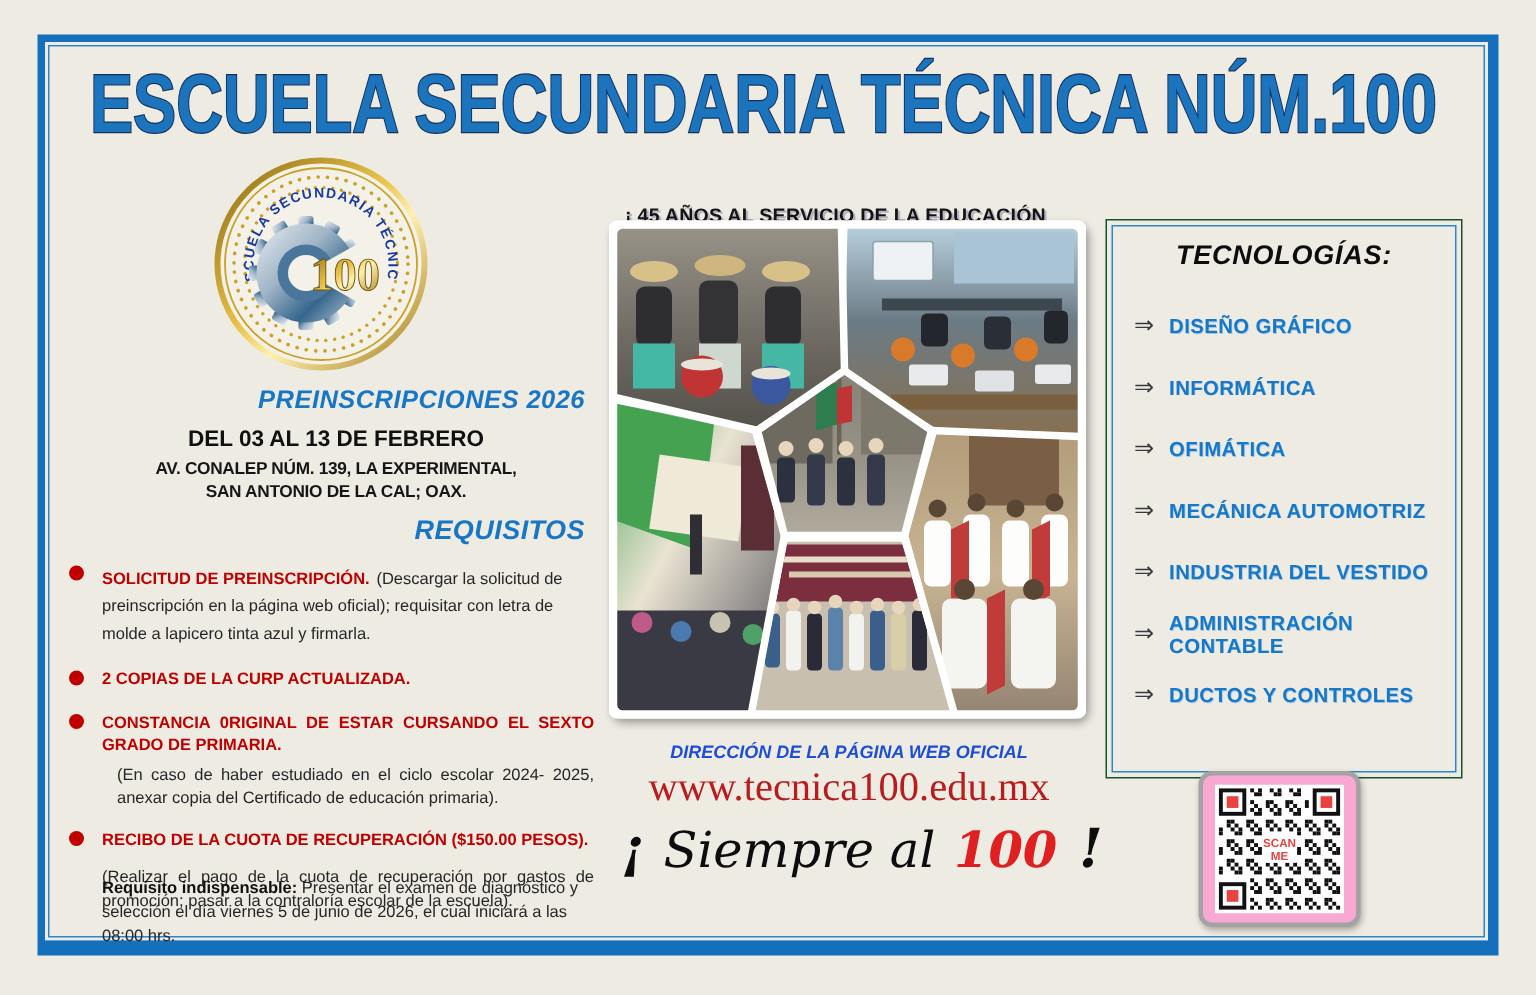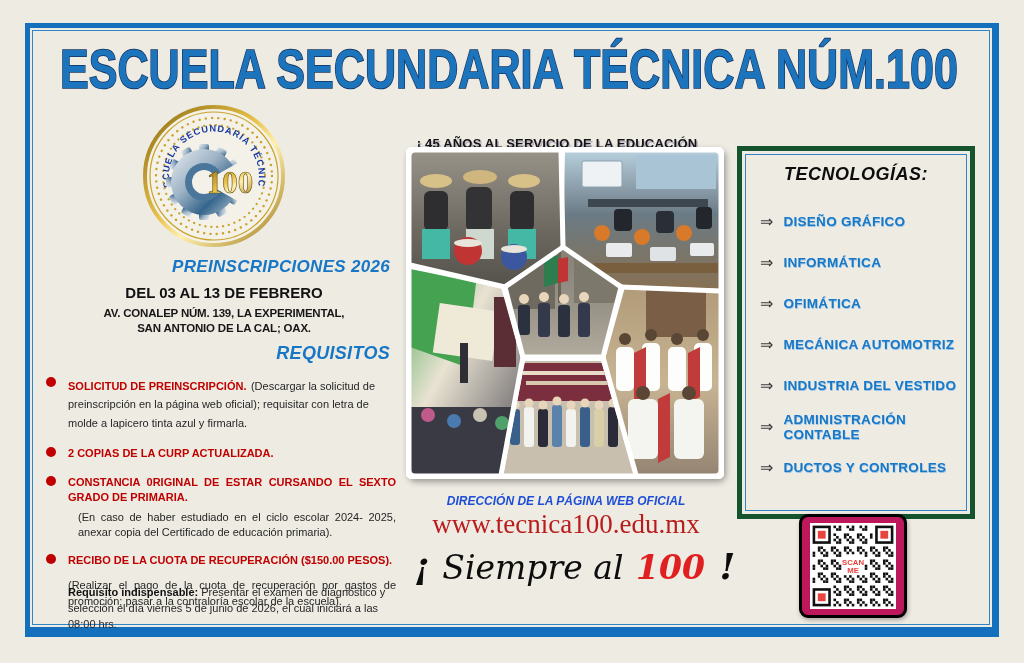--- a/index.html
+++ b/index.html
@@ -29,21 +29,21 @@
   
   .logo{position:absolute;left:138px;top:100px;}
   
   .collage{
     position:absolute;left:406px;top:147px;width:318px;height:332px;
     background:#fff;border-radius:8px;box-shadow:2px 3px 6px rgba(0,0,0,.35);
   }
   
   .tech-panel{
     position:absolute;left:737px;top:146px;width:238px;height:373px;
-    border:5px solid #14532d;
+    border:1px solid #14532d;
     box-shadow:inset 0 0 0 3px #eeebe3, inset 0 0 0 4px #2e86c8;
     box-sizing:border-box;padding:13px 10px 0 10px;
   }
   .tech-heading{
     text-align:center;font-size:18px;font-style:italic;font-weight:900;
     color:#0d0d0d;letter-spacing:.5px;margin-bottom:16px;
   }
   .tech-item{display:flex;align-items:center;height:41px;padding-left:8px;}
   .tech-arrow{font-size:16px;color:#3a3a3a;margin-right:10px;line-height:1;}
   .tech-label{
@@ -100,21 +100,21 @@
   .slogan{
     position:absolute;left:414px;top:545px;width:304px;text-align:center;
     font-family:"DejaVu Serif",serif;font-style:italic;font-size:33px;color:#0d0d0d;
     white-space:nowrap;
   }
   .slogan .mark{font-size:36px;font-weight:bold;}
   .slogan .num{color:#e02020;font-weight:bold;padding:0 2px;}
   
   .qr-card{
     position:absolute;left:799px;top:514px;width:108px;height:104px;
-    background:#be185d;border:3px solid #000000;border-radius:9px;
+    background:#f9a8d4;border:3px solid #a3a3a3;border-radius:9px;
     box-shadow:1px 2px 4px rgba(0,0,0,.3);
     display:flex;align-items:center;justify-content:center;box-sizing:border-box;
   }
 </style>
 </head>
 <body>
 
 <div class="frame"></div>
 
 <svg class="title-svg" width="930" height="68">

